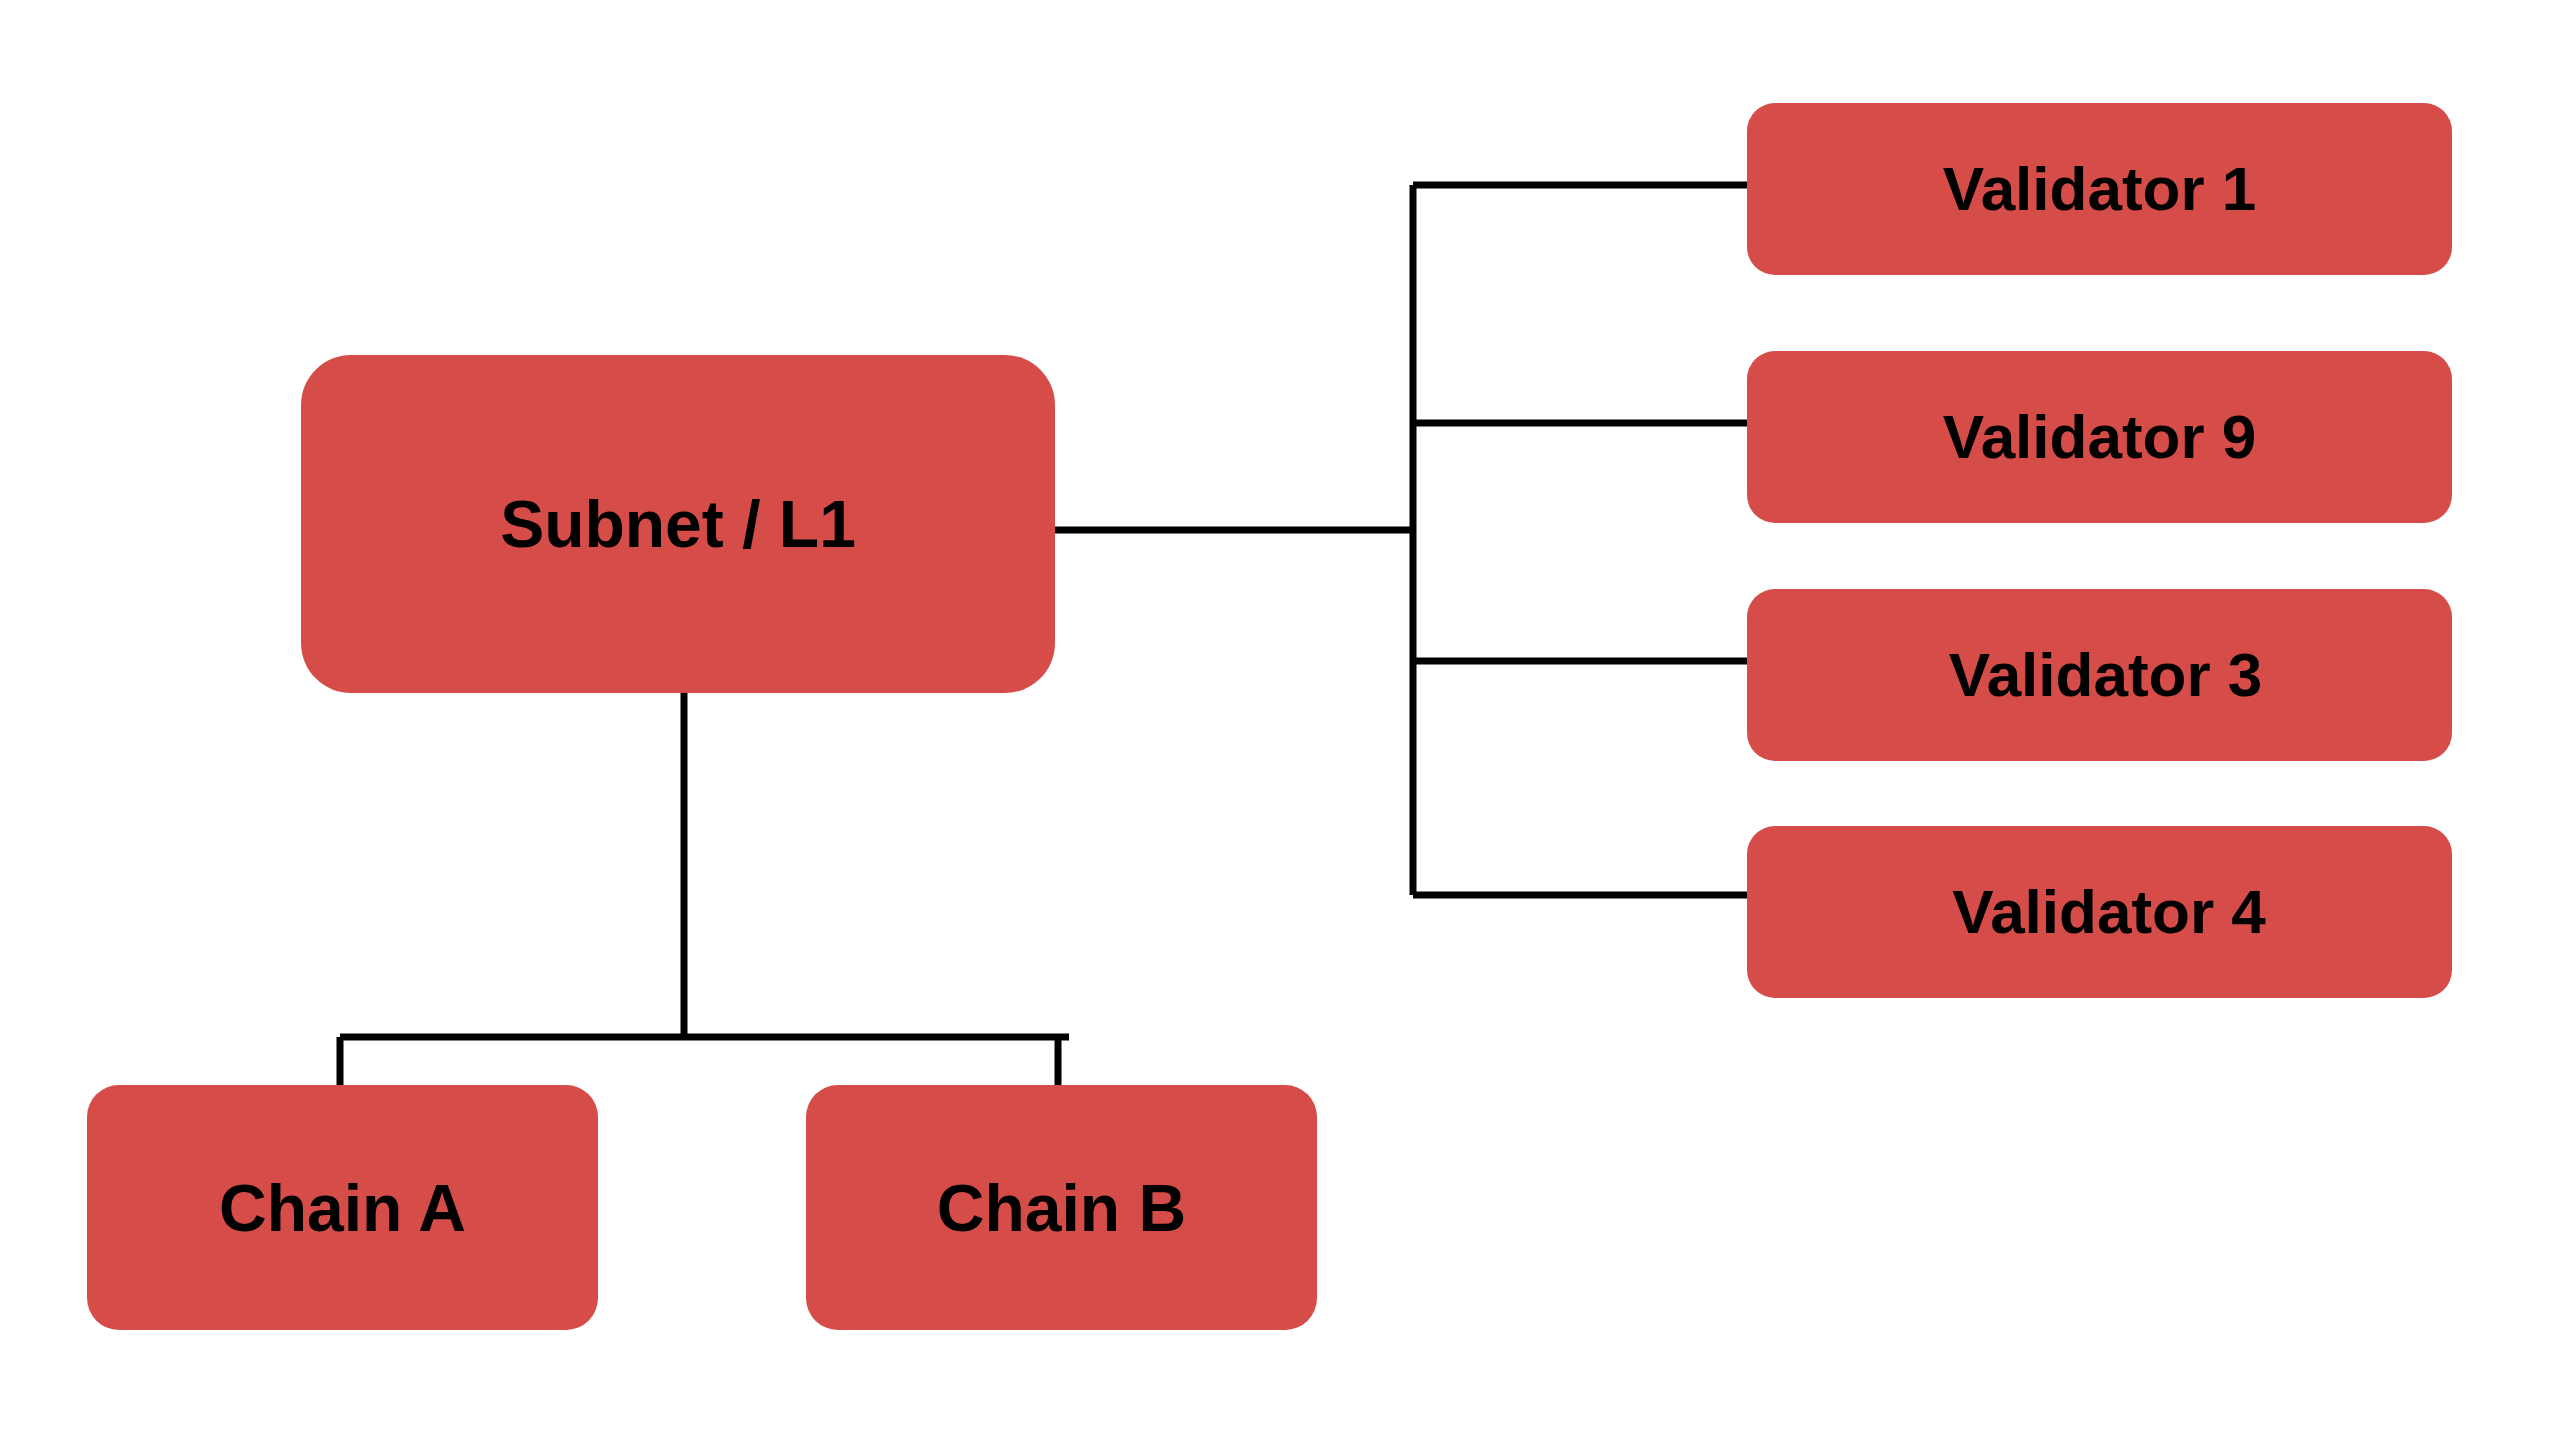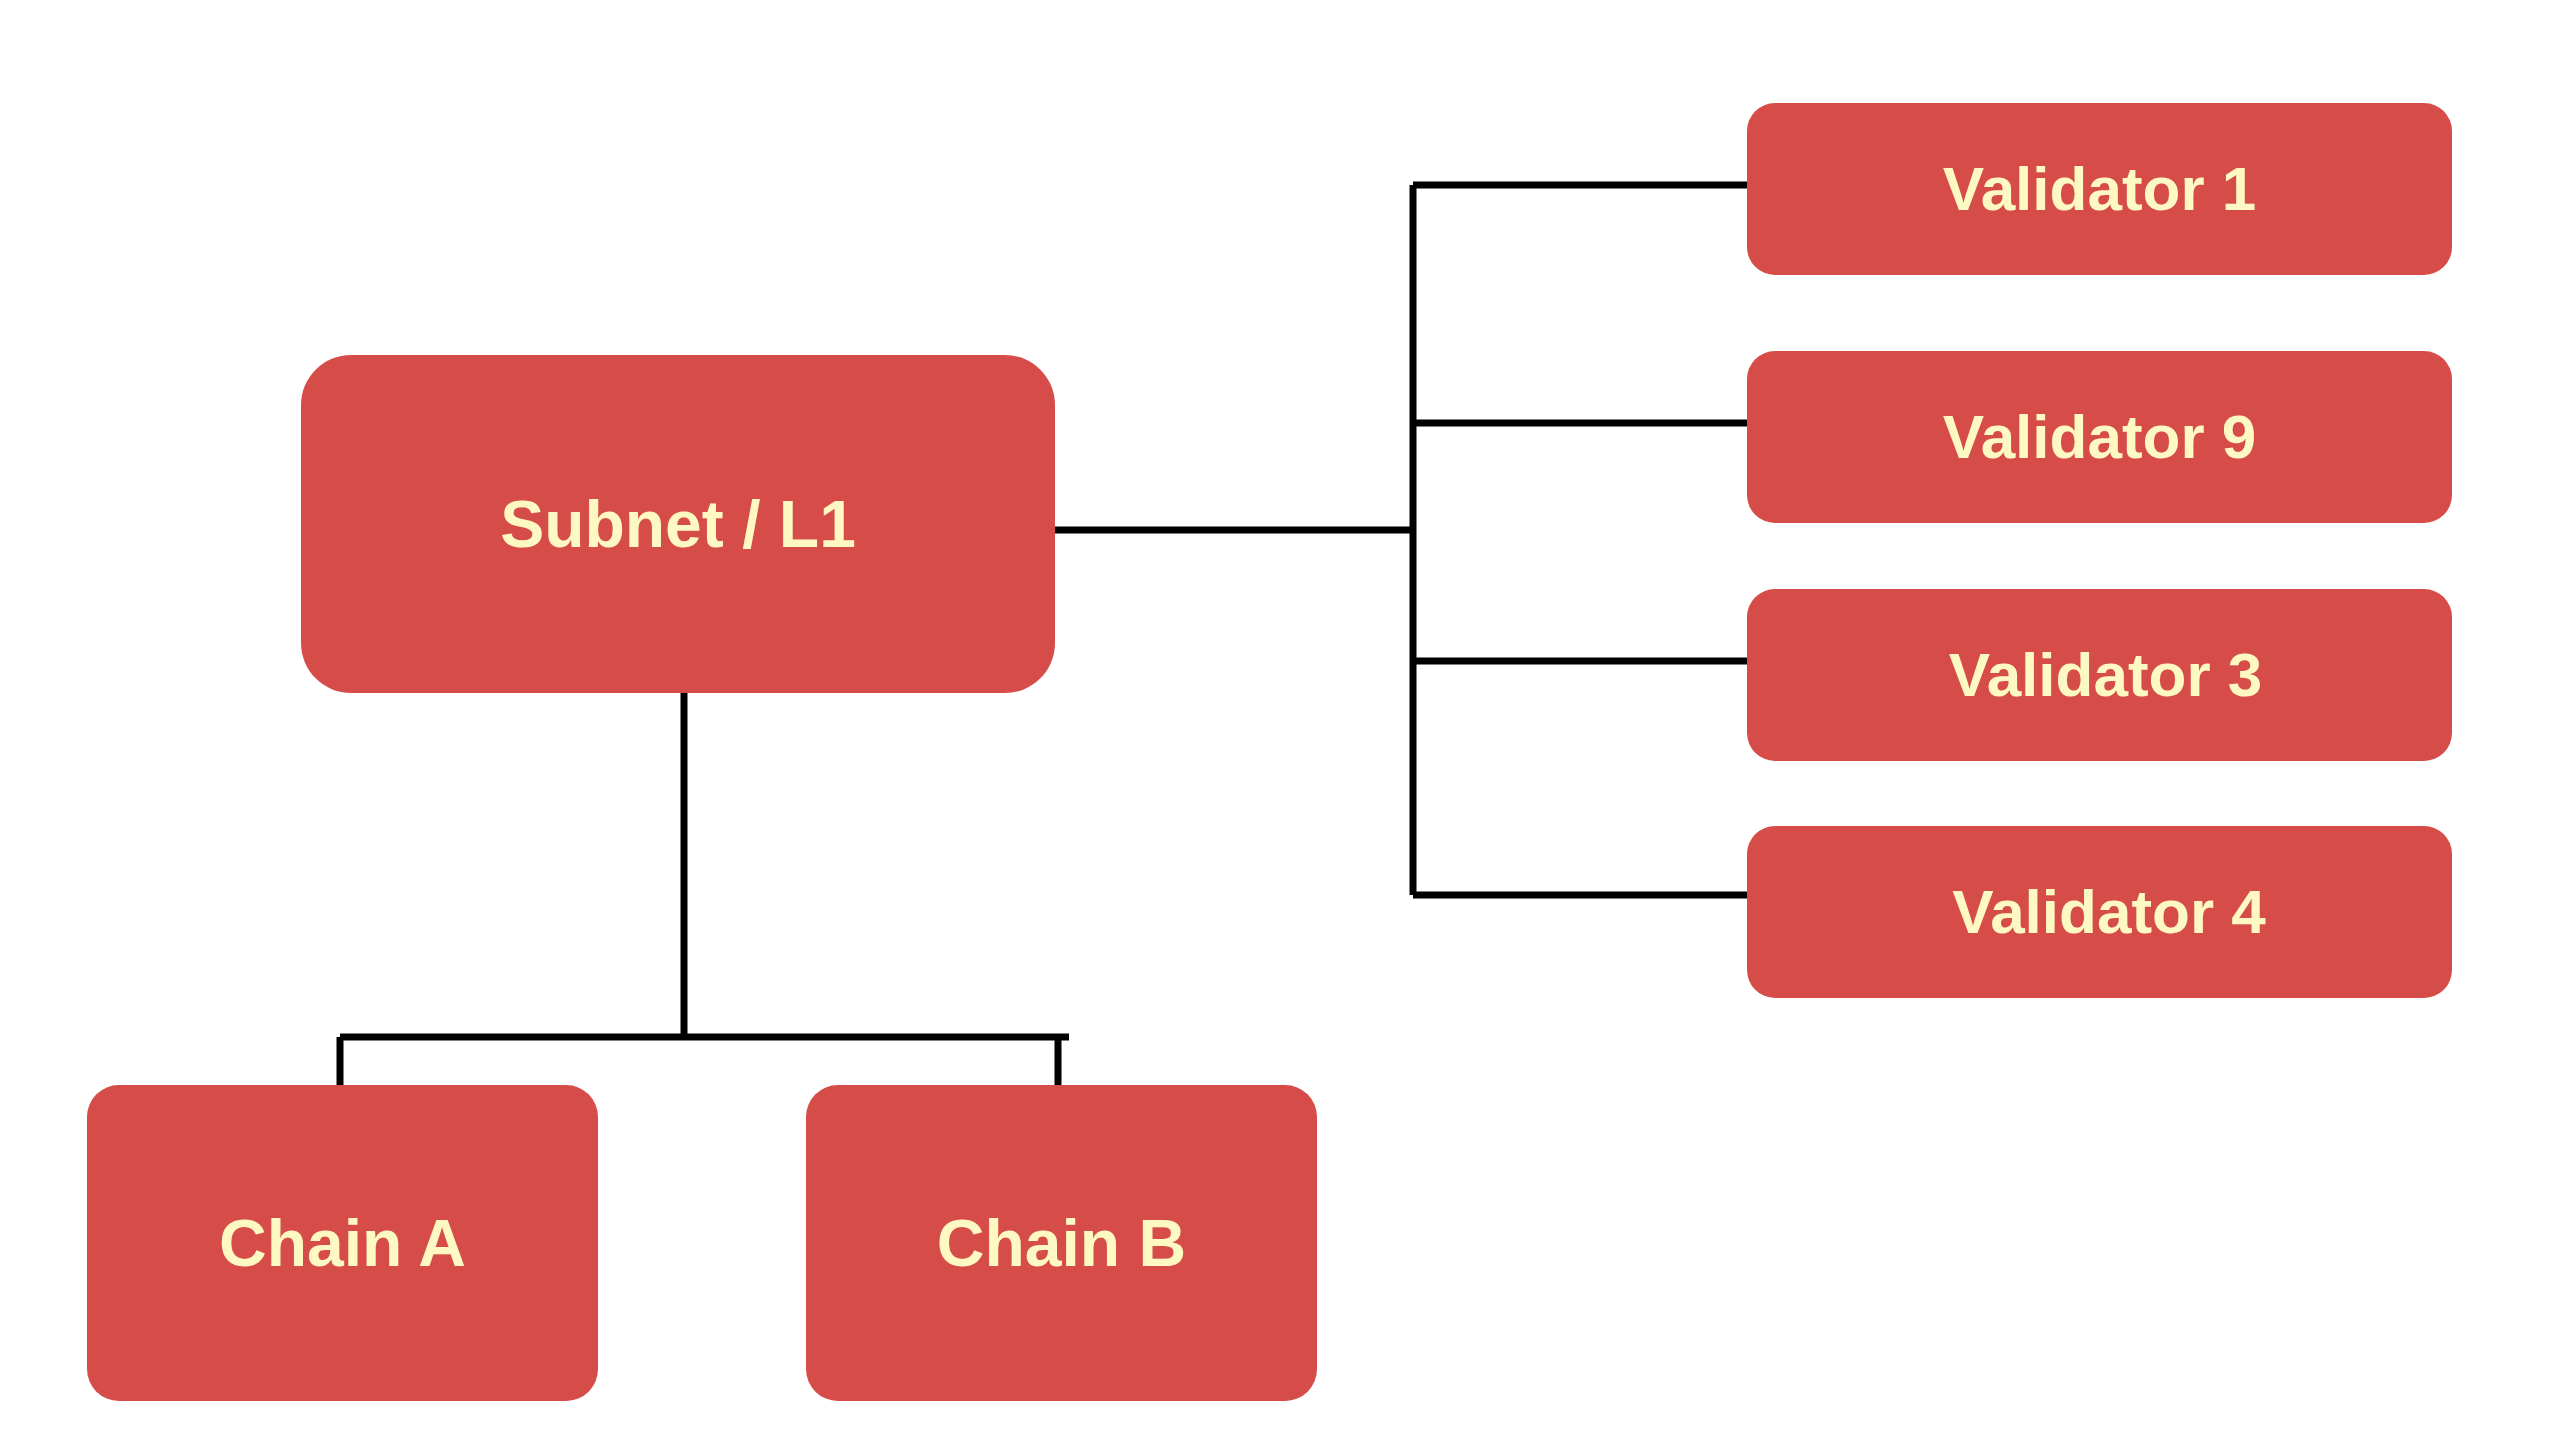--- a/index.html
+++ b/index.html
@@ -26,21 +26,21 @@
     height: 1430px;
     pointer-events: none;
   }
   .node {
     position: absolute;
     box-sizing: border-box;
     display: flex;
     align-items: center;
     justify-content: center;
     background: #d54c48;
-    color: #fef9c3;
+    color: #000000;
     font-weight: bold;
     line-height: 1;
     text-align: center;
     user-select: none;
   }
   .node-label {
     display: block;
     white-space: nowrap;
   }
 
@@ -52,21 +52,21 @@
     height: 338px;
     border-radius: 50px;
     font-size: 66px;
     text-align: center;
   }
 
   
   .node-chain {
     top: 1085px;
     width: 511px;
-    height: 316px;
+    height: 245px;
     border-radius: 32px;
     font-size: 66px;
   }
   .node-chain-a { left: 87px; }
   .node-chain-b { left: 806px; }
 
   
   .node-validator {
     left: 1747px;
     width: 705px;

